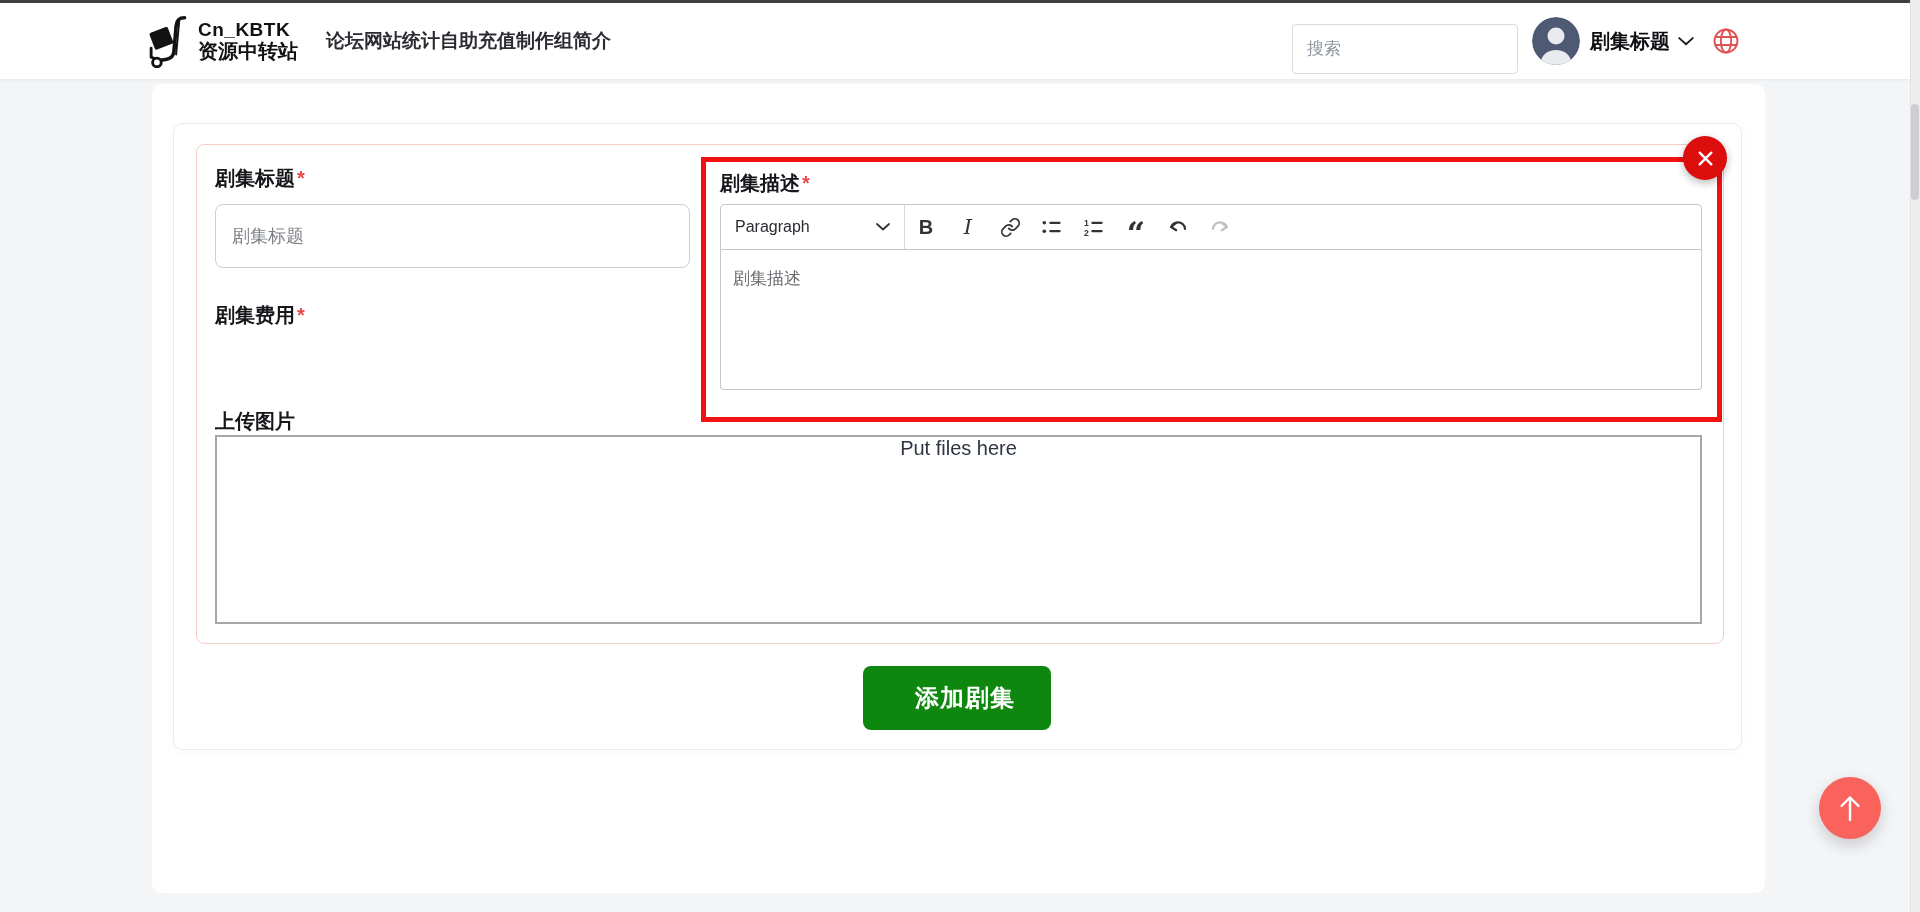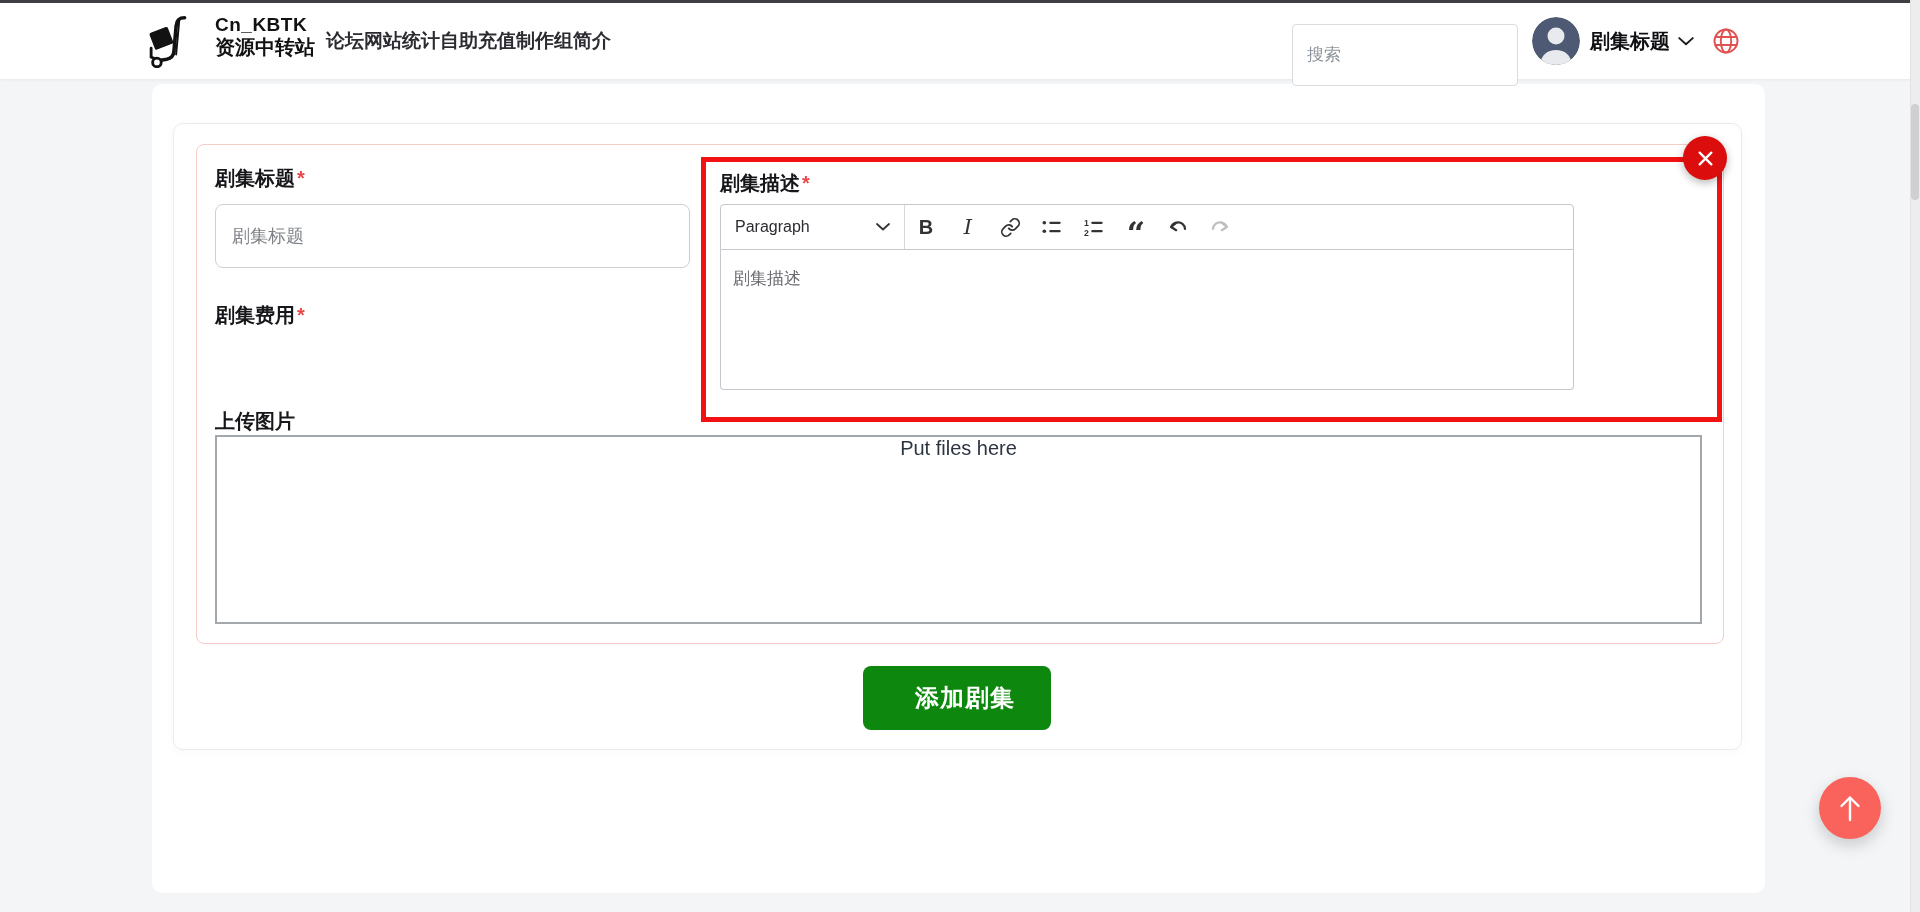--- a/index.html
+++ b/index.html
@@ -12,28 +12,28 @@
     font-family:"Liberation Sans","DejaVu Sans",sans-serif;
     background:#f4f5f7; position:relative; color:#222;
   }
   
   .header{
     position:absolute; left:0; top:0; width:1920px; height:80px;
     background:#fff; border-top:3px solid #3f3f43; border-bottom:1px solid #ececee;
     box-shadow:0 1px 2px rgba(0,0,0,.03); z-index:5;
   }
   .logo{position:absolute; left:148px; top:50%; transform:translateY(-50%);
-    display:flex; align-items:flex-start; gap:17px; cursor:pointer;}
+    display:flex; align-items:center; gap:0; cursor:pointer;}
   .logo-text{display:flex; flex-direction:column; line-height:1.15; color:#121212;}
   .logo-line1{font-size:19px; font-weight:800; letter-spacing:.5px;}
   .logo-line2{font-size:20px; font-weight:900;}
   .nav{position:absolute; left:326px; top:0; height:100%; display:flex; align-items:center; }
   .nav-item{font-size:19px; font-weight:700; color:#2b2b31; cursor:pointer; white-space:nowrap;}
   .search{
-    position:absolute; left:1292px; top:21px; width:226px; height:62px;
+    position:absolute; left:1292px; top:21px; width:226px; height:50px;
     border:1px solid #d8dbdf; border-radius:4px; padding:0 14px;
     font-size:17px; color:#333; font-family:inherit; background:#fff; outline:none;
   }
   .search::placeholder{color:#8f959c;}
   .user-cluster{position:absolute; left:1532px; top:0; height:100%; display:flex; align-items:center;}
   .avatar{width:48px; height:48px; border-radius:50%; overflow:hidden; flex:0 0 auto; cursor:pointer;}
   .user-name{margin-left:10px; font-size:20px; font-weight:700; color:#101014; cursor:pointer; white-space:nowrap;}
   .user-chevron{margin-left:8px; display:flex; align-items:center; cursor:pointer;}
   .globe-btn{margin-left:18px; display:flex; align-items:center; cursor:pointer;}
   
@@ -69,21 +69,21 @@
     position:absolute; left:504px; top:12px; width:1021px; height:265px;
     border:5px solid var(--accent-red);
   }
   .close-btn{
     position:absolute; right:-10px; top:-26px; width:44px; height:44px;
     border-radius:50%; background:var(--close-red); border:none; cursor:pointer;
     display:flex; align-items:center; justify-content:center;
     box-shadow:0 3px 8px rgba(0,0,0,.28); z-index:3;
   }
   .editor-label{position:absolute; left:14px; top:8px; font-size:20px; font-weight:700; color:#17171b;}
-  .editor{position:absolute; left:14px; top:42px; width:854px;}
+  .editor{position:absolute; left:14px; top:42px; width:982px;}
   .toolbar{
     height:46px; border:1px solid #c4c7cb; border-radius:4px 4px 0 0;
     display:flex; align-items:stretch; background:#fff;
   }
   .para-dropdown{
     width:184px; display:flex; align-items:center; justify-content:space-between;
     padding:0 14px; border-right:1px solid #d6d9dc; cursor:pointer;
   }
   .para-label{font-size:16px; color:#2b2b31;}
   .tb-btn{

